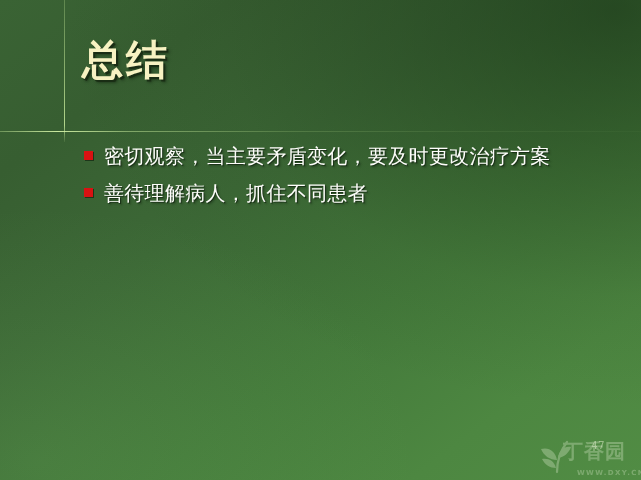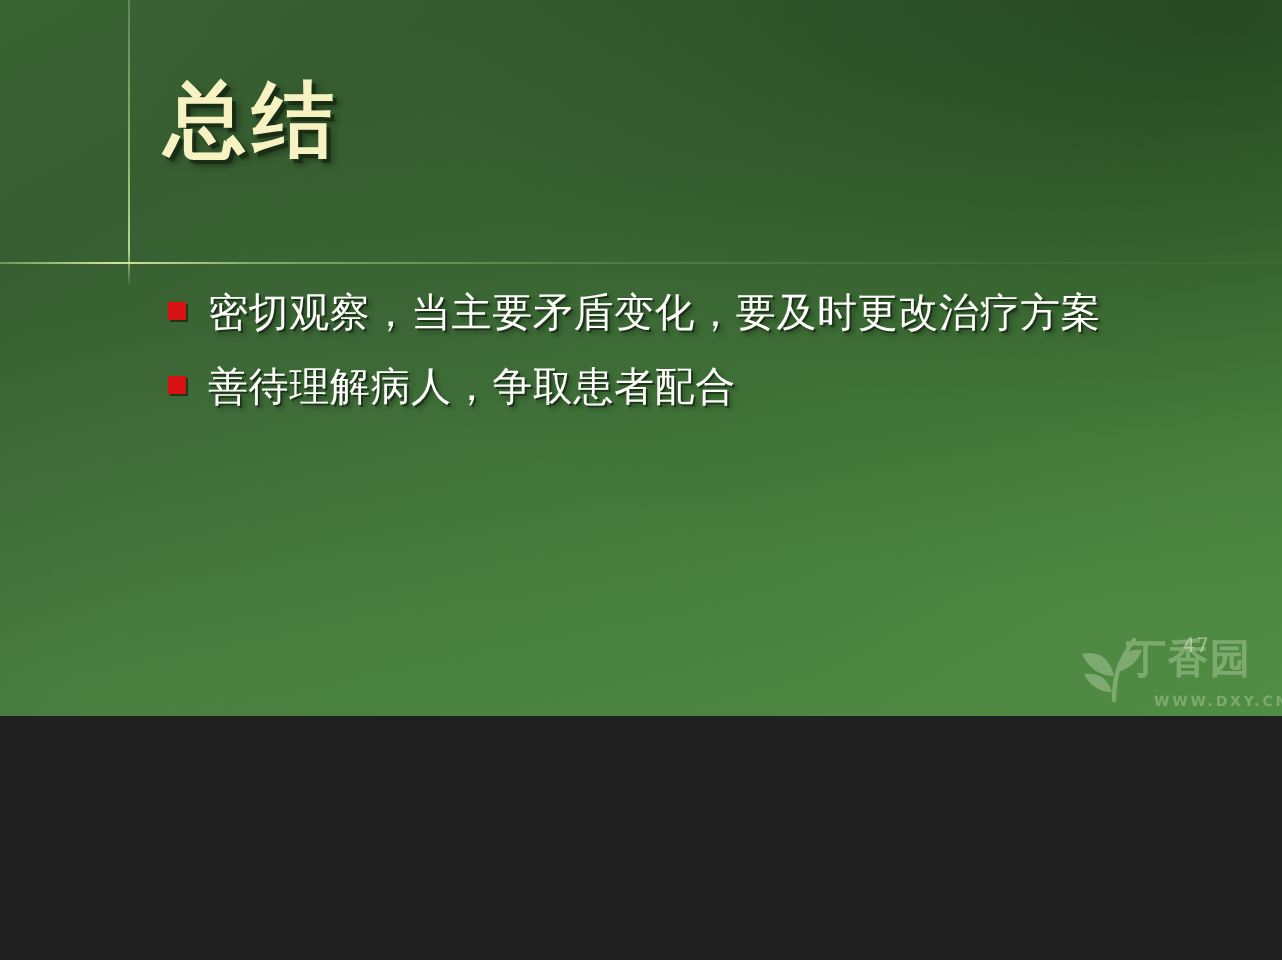--- a/index.html
+++ b/index.html
@@ -4,21 +4,21 @@
 <style>
   html, body {
     margin: 0;
     padding: 0;
     background: #202020;
   }
 
   #slide {
     position: relative;
     width: 641px;
-    height: 358px;
+    height: 480px;
     overflow: hidden;
     font-family: "DejaVu Sans", "Liberation Sans", sans-serif;
     
     background:
       linear-gradient(160deg,
         rgba(0,0,0,0.00) 0%,
         rgba(0,0,0,0.00) 45%,
         rgba(0,0,0,0.00) 100%),
       linear-gradient(to bottom right,
         #3a6334 0%,
@@ -193,21 +193,21 @@
 
 
     <div class="bullet-row">
       <span class="bullet-marker"></span>
       <span class="bullet-text">密切观察，当主要矛盾变化，要及时更改治疗方案</span>
     </div>
 
 
     <div class="bullet-row">
       <span class="bullet-marker"></span>
-      <span class="bullet-text">善待理解病人，争取患者配合</span>
+      <span class="bullet-text">善待理解病人，抓住不同患者</span>
     </div>
 
   </div>
 
   <div id="page-number">47</div>
 
   <div id="watermark">
     <svg id="watermark-leaf" viewBox="0 0 40 36" xmlns="http://www.w3.org/2000/svg">
       <path d="M20 34 C20 26 21 16 30 4" stroke="#eaf6dc" stroke-width="2.2" fill="none" stroke-linecap="round"></path>
       <path d="M20 22 C13 22 7 18 4 11 C12 9 18 13 20 22 Z" fill="#eaf6dc"></path>

